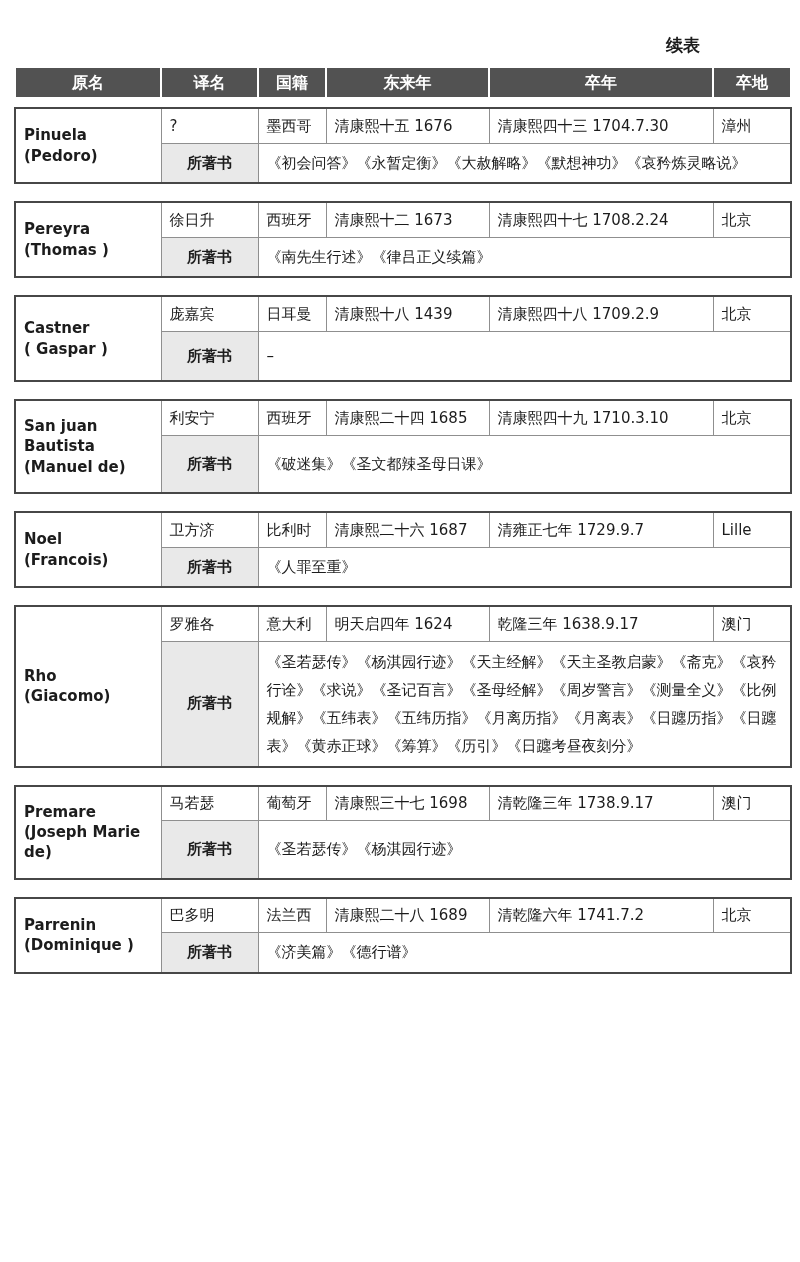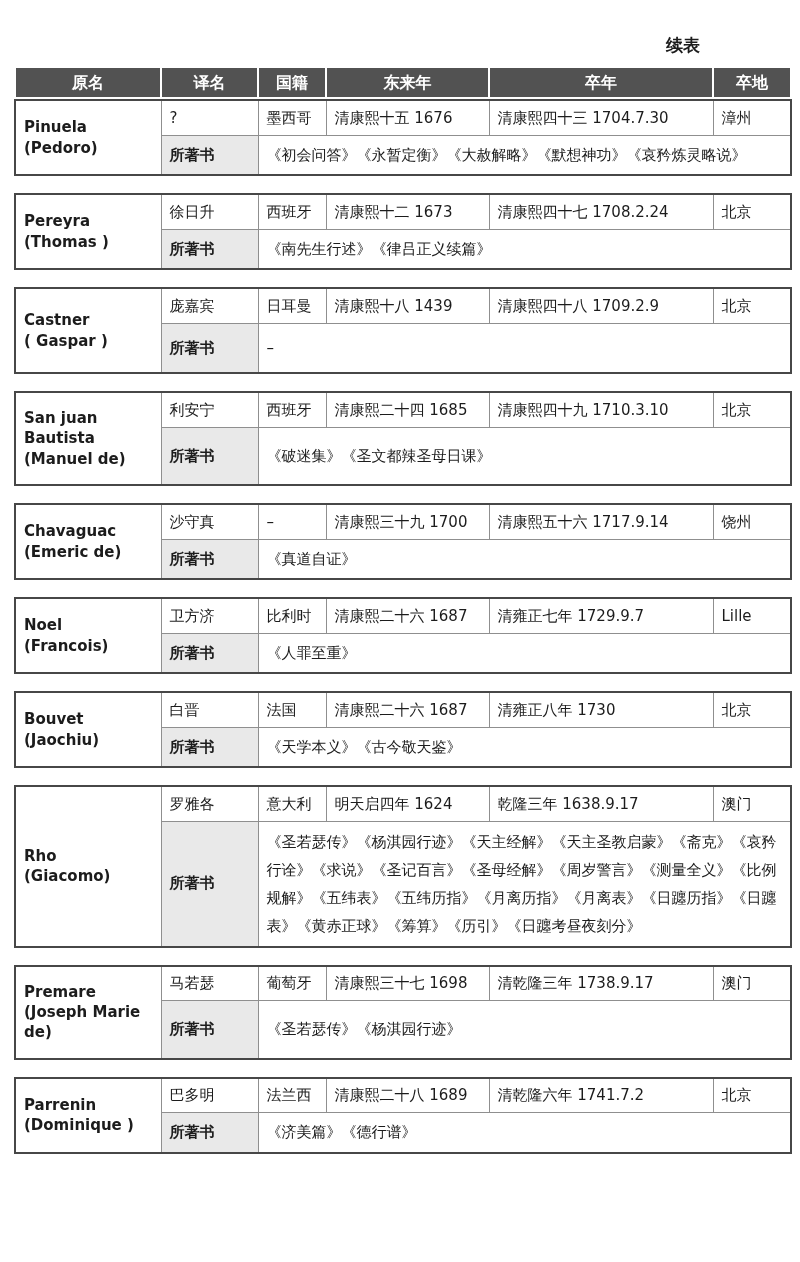--- a/index.html
+++ b/index.html
@@ -22,21 +22,21 @@
   table.grid td {
     border: 1px solid #8f8f8f;
     font-size: 15px;
     padding: 4px 8px;
     vertical-align: middle;
     line-height: 1.35;
     overflow: hidden;
   }
 
   
-  table.hdr { margin-bottom: 0; }
+  table.hdr { margin-bottom: 8px; }
   table.hdr td {
     background: #525252;
     color: #ffffff;
     font-weight: bold;
     font-size: 16px;
     text-align: center;
     height: 31px;
     border: 2px solid #ffffff;
     padding: 2px;
   }
@@ -48,21 +48,21 @@
 
   td.name {
     font-weight: bold;
     white-space: pre-line;
     line-height: 21px;
     font-size: 15px;
   }
   td.lbl {
     background: #e9e9e9;
     font-weight: bold;
-    text-align: left;
+    text-align: center;
   }
   tr.r1 td { height: 35px; }
   tr.r2 td { height: 40px; }
 
   table.e3 tr.r2 td { height: 50px; }
   table.e4 tr.r2 td { height: 58px; }
   table.e9 tr.r2 td.books { line-height: 28px; padding-top: 6px; padding-bottom: 6px; }
   table.e10 tr.r2 td { height: 58px; }
 </style>
 </head>
@@ -191,45 +191,20 @@
       <td>清康熙四十九 1710.3.10</td>
       <td>北京</td>
     </tr>
     <tr class="r2">
       <td class="lbl">所著书</td>
       <td class="books" colspan="4">《破迷集》《圣文都辣圣母日课》</td>
     </tr>
   </tbody>
     </table>
 
-  <table class="grid entry e5">
-    <colgroup>
-        <col style="width:146px">
-        <col style="width:97px">
-        <col style="width:68px">
-        <col style="width:163px">
-        <col style="width:224px">
-        <col style="width:78px">
-      </colgroup>
-    <tbody>
-        <tr class="r1">
-      <td class="name" rowspan="2">Chavaguac
-(Emeric de)</td>
-      <td>沙守真</td>
-      <td>–</td>
-      <td>清康熙三十九 1700</td>
-      <td>清康熙五十六 1717.9.14</td>
-      <td>饶州</td>
-    </tr>
-    <tr class="r2">
-      <td class="lbl">所著书</td>
-      <td class="books" colspan="4">《真道自证》</td>
-    </tr>
-  </tbody>
-    </table>
 
   <table class="grid entry e6">
     <colgroup>
         <col style="width:146px">
         <col style="width:97px">
         <col style="width:68px">
         <col style="width:163px">
         <col style="width:224px">
         <col style="width:78px">
       </colgroup>
@@ -243,45 +218,20 @@
       <td>清雍正七年 1729.9.7</td>
       <td>Lille</td>
     </tr>
     <tr class="r2">
       <td class="lbl">所著书</td>
       <td class="books" colspan="4">《人罪至重》</td>
     </tr>
   </tbody>
     </table>
 
-  <table class="grid entry e7">
-    <colgroup>
-        <col style="width:146px">
-        <col style="width:97px">
-        <col style="width:68px">
-        <col style="width:163px">
-        <col style="width:224px">
-        <col style="width:78px">
-      </colgroup>
-    <tbody>
-        <tr class="r1">
-      <td class="name" rowspan="2">Bouvet
-(Jaochiu)</td>
-      <td>白晋</td>
-      <td>法国</td>
-      <td>清康熙二十六 1687</td>
-      <td>清雍正八年 1730</td>
-      <td>北京</td>
-    </tr>
-    <tr class="r2">
-      <td class="lbl">所著书</td>
-      <td class="books" colspan="4">《天学本义》《古今敬天鉴》</td>
-    </tr>
-  </tbody>
-    </table>
 
 
   <table class="grid entry e9">
     <colgroup>
         <col style="width:146px">
         <col style="width:97px">
         <col style="width:68px">
         <col style="width:163px">
         <col style="width:224px">
         <col style="width:78px">

